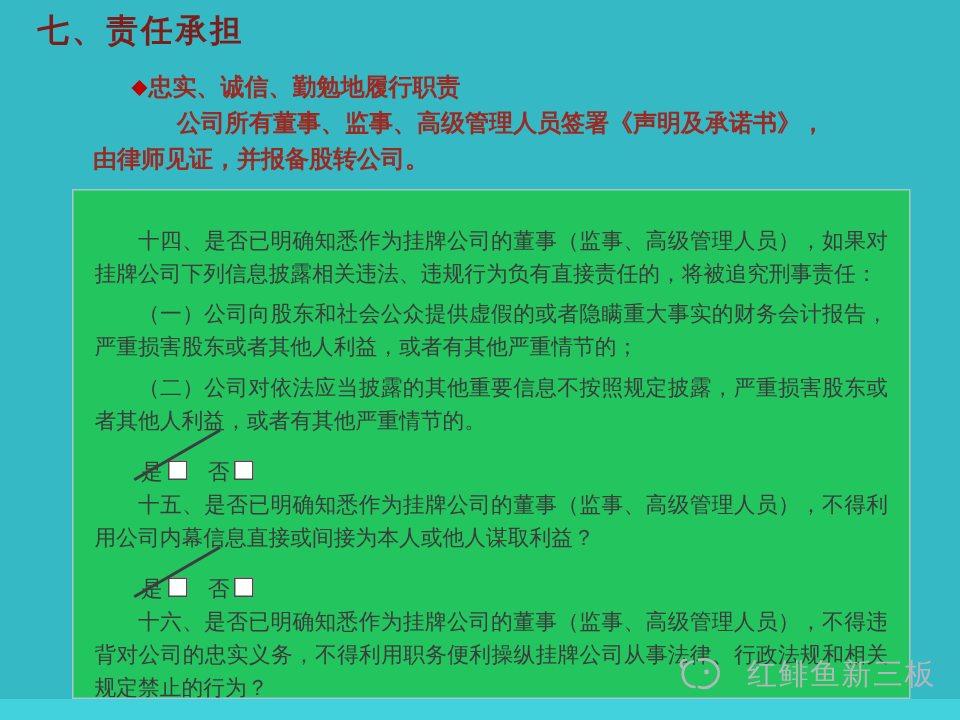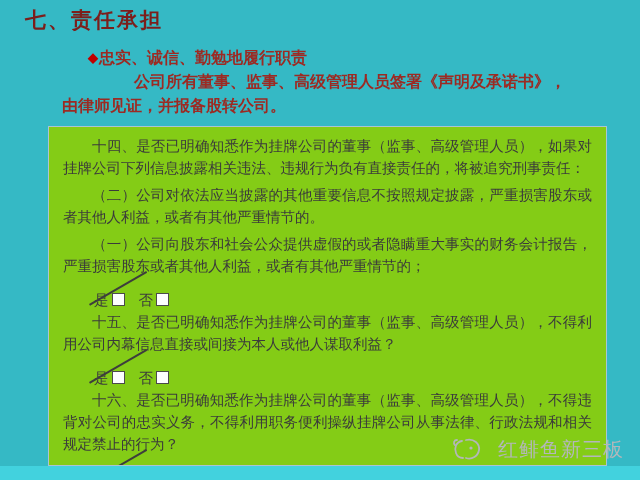--- a/index.html
+++ b/index.html
@@ -11,27 +11,27 @@
   .slide-title{
     position:absolute;left:25px;top:6px;
     font-size:21px;font-weight:bold;color:#7c1e1b;letter-spacing:2px;
   }
   .bullet-block{
     position:absolute;left:62px;top:46px;width:540px;
     color:#9c2a23;font-family:"Liberation Serif",serif;
     font-size:16px;line-height:24px;font-weight:bold;
   }
   .bullet-l1{margin-left:26px;}
-  .bullet-l2{margin-left:72px;}
+  .bullet-l2{margin-left:56px;}
   .bullet-l3{margin-left:0;}
   .diamond{color:#c00000;font-size:13px;vertical-align:1px;margin-right:1px;}
   .doc-box{
     position:absolute;left:48px;top:126px;width:559px;height:340px;
-    box-sizing:border-box;background:#84cc16;border:1px solid #aac4d4;
-    padding:8px 14px;overflow:hidden;
+    box-sizing:border-box;background:#22c55e;border:1px solid #aac4d4;
+    padding:23px 14px;overflow:hidden;
     color:#3b3b3b;font-family:"Liberation Serif",serif;
     font-size:14.5px;line-height:22px;text-align:justify;
   }
   .para{margin:0;text-indent:2em;}
   .para-gap{margin-top:5px;}
   .cb-row{position:relative;height:22px;padding-left:31px;margin-top:12px;}
   .cb{
     display:inline-block;width:11px;height:11px;
     border:1px solid #4a4a4a;margin-left:3px;vertical-align:-1px;
     background:#fdfefe;
@@ -61,22 +61,22 @@
   <div class="slide-title">七、责任承担</div>
 
   <div class="bullet-block">
     <div class="bullet-l1"><span class="diamond">◆</span><span>忠实、诚信、勤勉地履行职责</span></div>
     <div class="bullet-l2">公司所有董事、监事、高级管理人员签署《声明及承诺书》，</div>
     <div class="bullet-l3">由律师见证，并报备股转公司。</div>
   </div>
 
   <div class="doc-box">
     <p class="para">十四、是否已明确知悉作为挂牌公司的董事（监事、高级管理人员），如果对挂牌公司下列信息披露相关违法、违规行为负有直接责任的，将被追究刑事责任：</p>
+    <p class="para para-gap">（一）公司向股东和社会公众提供虚假的或者隐瞒重大事实的财务会计报告，严重损害股东或者其他人利益，或者有其他严重情节的；</p>
     <p class="para para-gap">（二）公司对依法应当披露的其他重要信息不按照规定披露，严重损害股东或者其他人利益，或者有其他严重情节的。</p>
-    <p class="para para-gap">（一）公司向股东和社会公众提供虚假的或者隐瞒重大事实的财务会计报告，严重损害股东或者其他人利益，或者有其他严重情节的；</p>
 
     <div class="cb-row">
       <span>是</span><span class="cb"></span><span class="cb-no">否</span><span class="cb"></span>
       <div class="slash"></div>
     </div>
 
     <p class="para">十五、是否已明确知悉作为挂牌公司的董事（监事、高级管理人员），不得利用公司内幕信息直接或间接为本人或他人谋取利益？</p>
 
     <div class="cb-row">
       <span>是</span><span class="cb"></span><span class="cb-no">否</span><span class="cb"></span>

